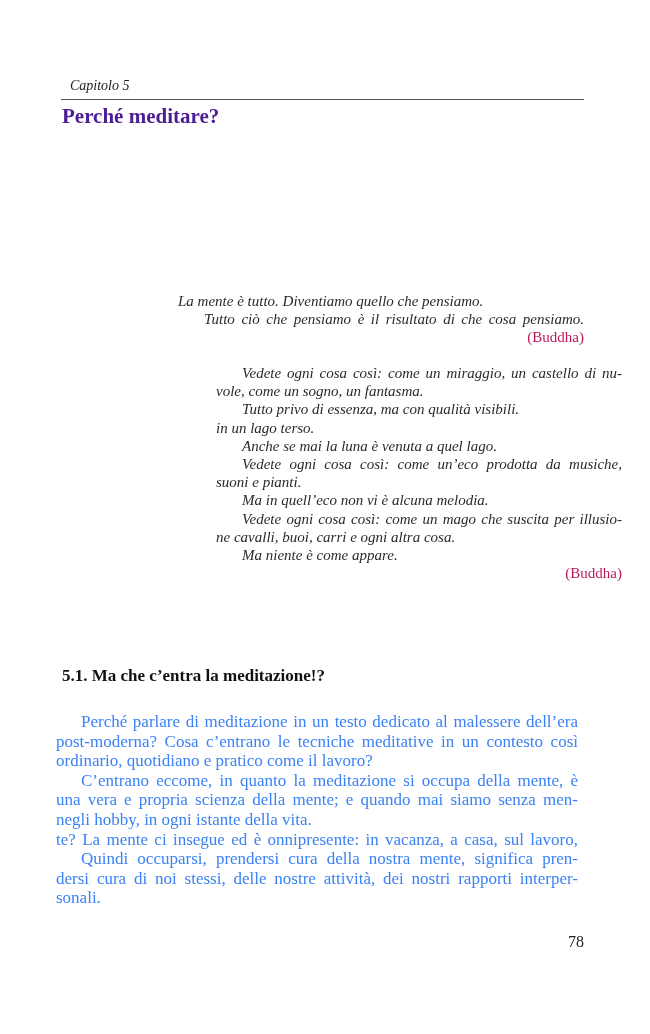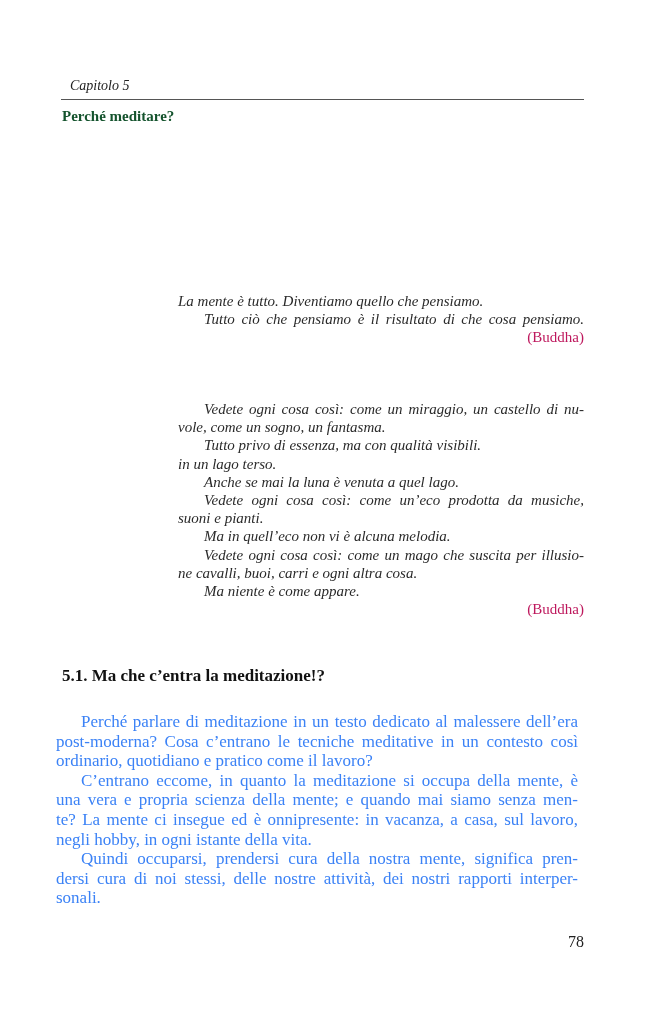--- a/index.html
+++ b/index.html
@@ -8,34 +8,34 @@
     font-family: "Liberation Serif", "DejaVu Serif", serif; color: #1a1a1a;
   }
   .page { position: absolute; left: 0; top: 0; width: 650px; height: 1034px; }
   .chap-label {
     position: absolute; left: 70px; top: 75px; font-style: italic; font-size: 14px; line-height: 22px; color: #222;
   }
   .chap-rule {
     position: absolute; left: 61px; top: 99px; width: 523px; height: 0; border-top: 1px solid #555;
   }
   .chap-title {
-    position: absolute; left: 62px; top: 103px; font-weight: bold; font-size: 15px; line-height: 26px; color: #14532d;
+    position: absolute; left: 62px; top: 103px; font-weight: bold; font-size: 21px; line-height: 26px; color: #4c1d95;
   }
   .epigraph {
     position: absolute; left: 178px; width: 406px; font-style: italic; font-size: 15px; line-height: 18.2px; color: #2a2a2a;
     text-align: justify;
   }
   .epigraph .ln { display: block; white-space: nowrap; }
   .epigraph .ln.indent { padding-left: 26px; }
   .epigraph .ln.justify { text-align: justify; text-align-last: justify; white-space: normal; }
   .attrib {
     display: block; text-align: right; font-style: normal; color: #be185d;
   }
   .ep1 { top: 292px; }
-  .ep2 { top: 400px; }
+  .ep2 { top: 364px; margin-left: 38px; }
   .section-heading {
     position: absolute; left: 62px; top: 665px; font-weight: bold; font-size: 17px; line-height: 22px; color: #111;
   }
   .body-text {
     position: absolute; left: 56px; top: 712px; width: 522px; font-size: 17px; line-height: 19.6px; color: #3b82f6;
   }
   .body-text .ln { display: block; white-space: nowrap; }
   .body-text .ln.justify { text-align: justify; text-align-last: justify; white-space: normal; }
   .body-text .ln.indent { padding-left: 25px; }
   .page-number {
@@ -73,21 +73,21 @@
   </div>
 
   <div class="section-heading">5.1. Ma che c’entra la meditazione!?</div>
 
   <div class="body-text">
     <span class="ln indent justify">Perché parlare di meditazione in un testo dedicato al malessere dell’era</span>
     <span class="ln justify">post-moderna? Cosa c’entrano le tecniche meditative in un contesto così</span>
     <span class="ln">ordinario, quotidiano e pratico come il lavoro?</span>
     <span class="ln indent justify">C’entrano eccome, in quanto la meditazione si occupa della mente, è</span>
     <span class="ln justify">una vera e propria scienza della mente; e quando mai siamo senza men-</span>
+    <span class="ln">negli hobby, in ogni istante della vita.</span>
     <span class="ln justify">te? La mente ci insegue ed è onnipresente: in vacanza, a casa, sul lavoro,</span>
-    <span class="ln">negli hobby, in ogni istante della vita.</span>
     <span class="ln indent justify">Quindi occuparsi, prendersi cura della nostra mente, significa pren-</span>
     <span class="ln justify">dersi cura di noi stessi, delle nostre attività, dei nostri rapporti interper-</span>
     <span class="ln">sonali.</span>
   </div>
 
   <div class="page-number">78</div>
 </div>
 
 </body></html>

